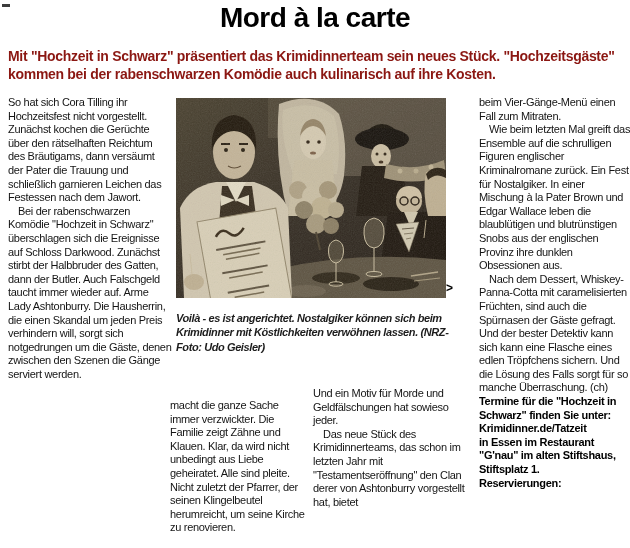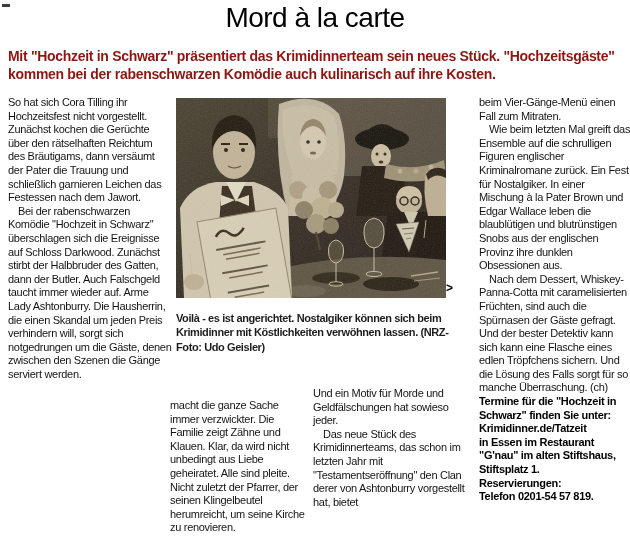--- a/index.html
+++ b/index.html
@@ -3,40 +3,40 @@
 <meta charset="utf-8">
 <style>
   html,body{margin:0;padding:0;background:#fff;}
   .page{
     position:relative;width:630px;height:548px;background:#ffffff;
     font-family:"Liberation Sans", sans-serif;overflow:hidden;color:#141414;
   }
   .artifact{position:absolute;left:2px;top:4px;width:8px;height:3px;background:#3c3c3c;}
   .title{
     position:absolute;top:2px;left:0;width:100%;margin:0;text-align:center;
-    font-size:28px;font-weight:normal;color:#000;letter-spacing:-0.5px;
+    font-size:28px;font-weight:bold;color:#000;letter-spacing:-0.5px;
   }
   .lead{
     position:absolute;left:8px;top:47px;width:618px;margin:0;
     font-size:14px;font-weight:bold;line-height:18px;letter-spacing:-0.3px;
     color:#8b1712;
   }
   .col{position:absolute;font-size:11px;line-height:13.6px;letter-spacing:-0.3px;color:#141414;}
   .col p{margin:0;}
   .col p.ind{text-indent:10px;}
   .col-left{left:8px;top:96px;width:164px;}
   .col-mid-left{left:170px;top:399px;width:140px;}
   .col-mid-right{left:313px;top:387px;width:158px;}
   .col-right{left:479px;top:96px;width:152px;}
   .col-right p.b{font-weight:bold;color:#000;}
   .photo{position:absolute;left:176px;top:98px;width:270px;height:200px;line-height:0;}
   .marker{position:absolute;left:446px;top:281px;font-size:12px;font-weight:bold;color:#000;}
   .caption{
     position:absolute;left:176px;top:311px;width:296px;margin:0;
-    font-size:11px;font-weight:bold;line-height:14.3px;letter-spacing:-0.4px;color:#1d1d1d;
+    font-size:11px;font-weight:bold;line-height:14.3px;letter-spacing:-0.4px;color:#1d1d1d;font-style:italic;
   }
 </style>
 </head>
 <body>
 
 <div class="page">
 
   <div class="artifact"></div>
 
   <h1 class="title">Mord à la carte</h1>
@@ -189,16 +189,15 @@
   </div>
 
   <div class="col col-right">
     <p>beim Vier-Gänge-Menü einen Fall zum Mitraten.</p>
     <p class="ind">Wie beim letzten Mal greift das Ensemble auf die schrulligen Figuren englischer Kriminalromane zurück. Ein Fest für Nostalgiker. In einer Mischung à la Pater Brown und Edgar Wallace leben die blaublütigen und blutrünstigen Snobs aus der englischen Provinz ihre dunklen Obsessionen aus.</p>
     <p class="ind">Nach dem Dessert, Whiskey-Panna-Cotta mit caramelisierten Früchten, sind auch die Spürnasen der Gäste gefragt. Und der bester Detektiv kann sich kann eine Flasche eines edlen Tröpfchens sichern. Und die Lösung des Falls sorgt für so manche Überraschung. (ch)</p>
     <p class="b">Termine für die "Hochzeit in Schwarz" finden Sie unter:</p>
     <p class="b">Krimidinner.de/Tatzeit</p>
     <p class="b">in Essen im Restaurant "G'nau" im alten Stiftshaus, Stiftsplatz 1.</p>
     <p class="b">Reservierungen:</p>
-    <p class="b">Telefon 0201-54 57 819.</p>
   </div>
 
 </div>
 
 </body></html>

